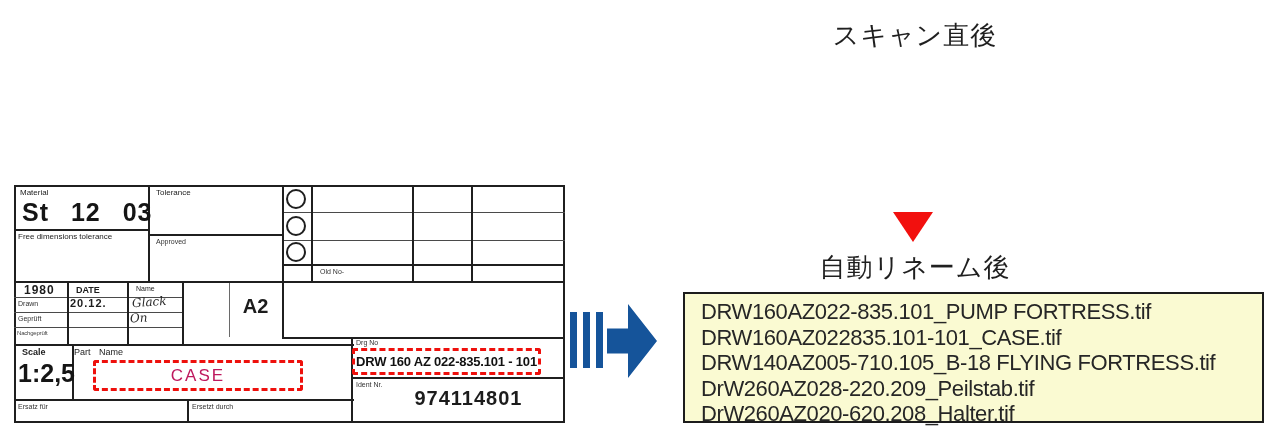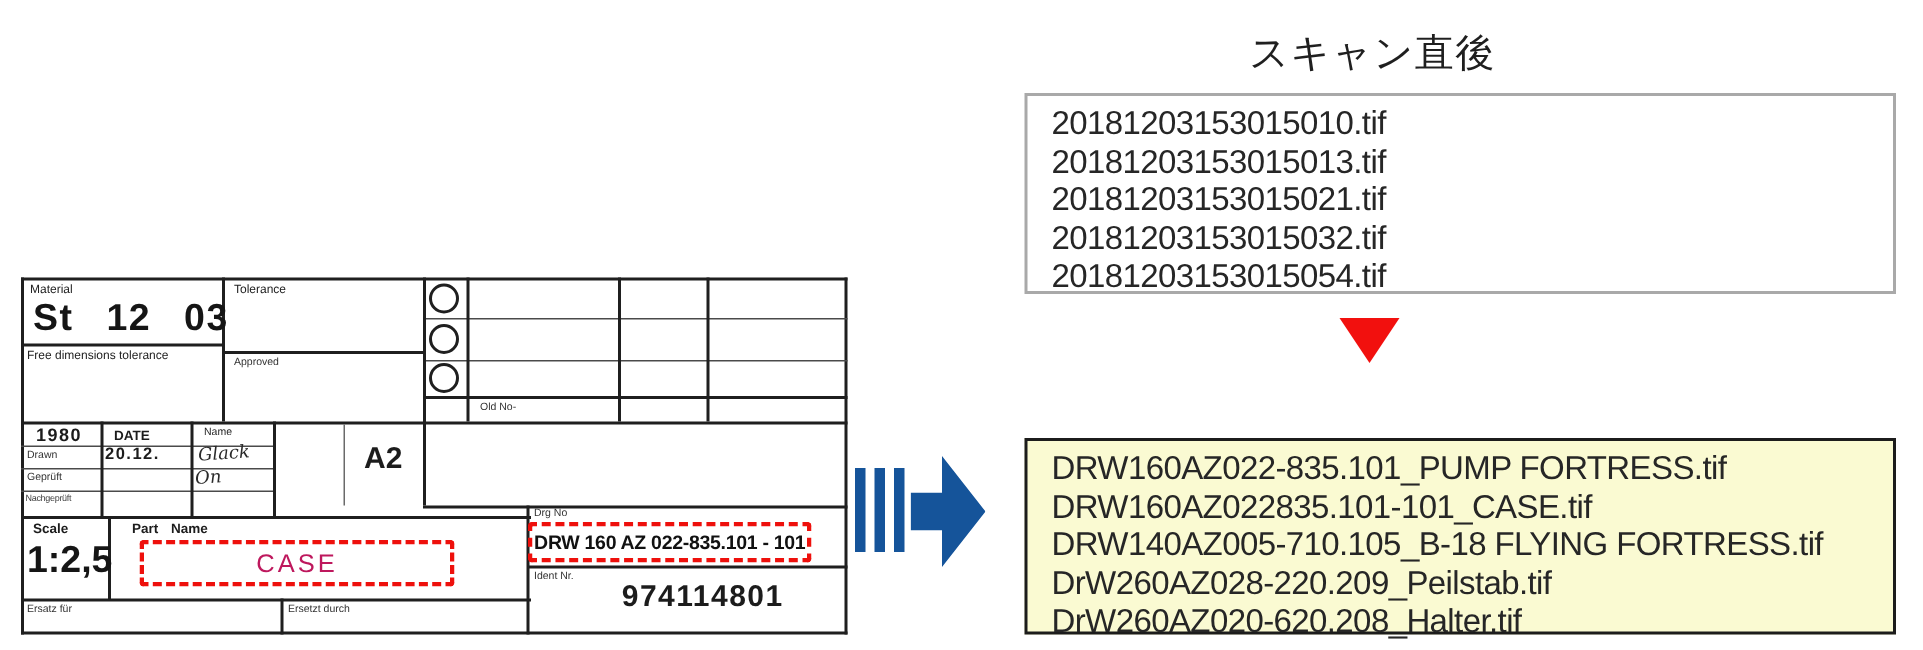--- a/index.html
+++ b/index.html
@@ -105,21 +105,21 @@
     <span class="handdate" style="left:56px;top:112px">20.12.</span>
     <span class="sig" style="left:118px;top:110px">Glack</span>
     <span class="tb-label tiny" style="left:4px;top:130px">Geprüft</span>
     <span class="sig" style="left:116px;top:126px">On</span>
     <span class="tb-label micro" style="left:3px;top:145px">Nachgeprüft</span>
 
     <div class="format-a2" style="left:215px;top:110px;width:53px">A2</div>
 
     <span class="colhead" style="left:8px;top:162px">Scale</span>
     <span class="tb-big scale-value" style="left:4px;top:174px">1:2,5</span>
-    <span class="colhead" style="left:74px;top:162px;font-weight:700;word-spacing:6px">Part Name</span>
+    <span class="colhead" style="left:60px;top:162px;font-weight:400;word-spacing:6px">Part Name</span>
 
     <div class="red-dash" style="left:79px;top:175px;width:210px;height:31px">
       <span class="case-text">CASE</span>
     </div>
 
     <span class="tb-label tiny" style="left:342px;top:154px">Drg No</span>
     <div class="red-dash" style="left:338px;top:163px;width:189px;height:27px">
       <span class="drg-text">DRW 160 AZ 022-835.101 - 101</span>
     </div>
 
@@ -131,30 +131,24 @@
   </div>
 
   <div class="arrow-group">
     <div class="arrow-bar" style="left:0"></div>
     <div class="arrow-bar" style="left:13px"></div>
     <div class="arrow-bar" style="left:26px"></div>
     <div class="arrow-head"></div>
   </div>
 
   <div class="panel-title" style="top:18px">スキャン直後</div>
-  <div class="filebox scan-box">
-      <div class="file-line">20181203153015010.tif</div>
-      <div class="file-line">20181203153015013.tif</div>
-      <div class="file-line">20181203153015021.tif</div>
-      <div class="file-line">20181203153015032.tif</div>
-      <div class="file-line">20181203153015054.tif</div>
-    </div>
 
   <div class="red-triangle"></div>
 
+  <div class="panel-title" style="top:250px">自動リネーム後</div>
   <div class="filebox rename-box">
       <div class="file-line">DRW160AZ022-835.101_PUMP FORTRESS.tif</div>
       <div class="file-line">DRW160AZ022835.101-101_CASE.tif</div>
       <div class="file-line">DRW140AZ005-710.105_B-18 FLYING FORTRESS.tif</div>
       <div class="file-line">DrW260AZ028-220.209_Peilstab.tif</div>
       <div class="file-line">DrW260AZ020-620.208_Halter.tif</div>
     </div>
 
 </div>
 

